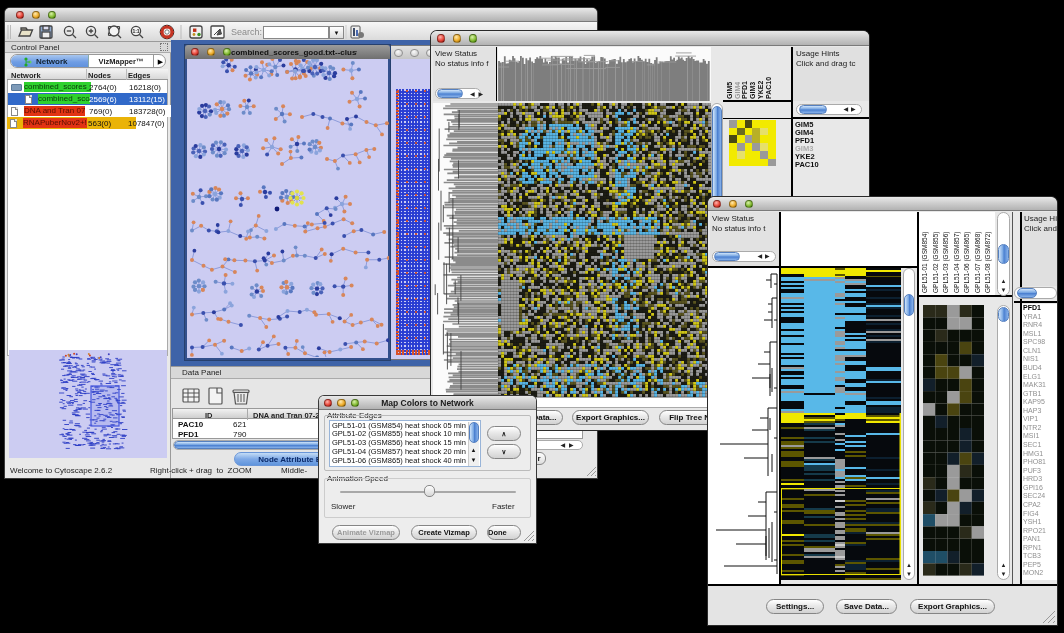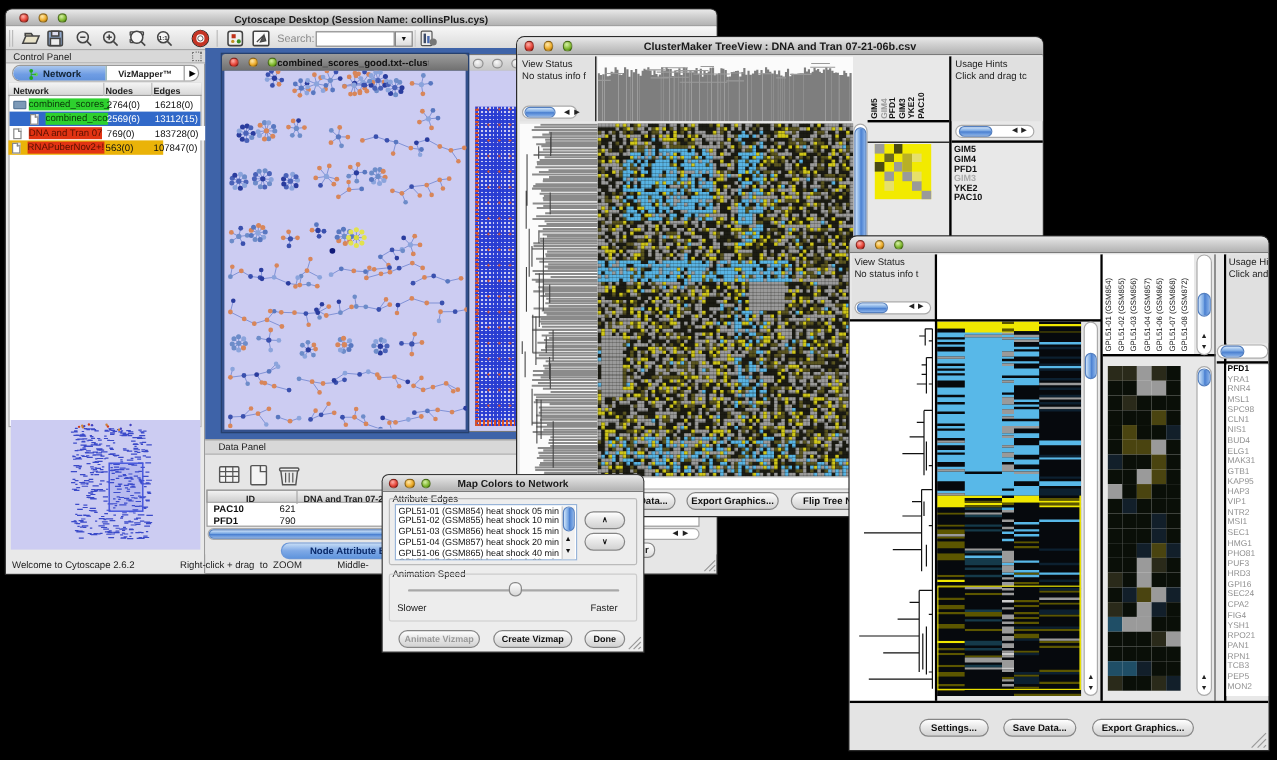--- a/index.html
+++ b/index.html
@@ -6,21 +6,20 @@
 .abs{position:absolute}
 .tbar{background:linear-gradient(180deg,#e9e9e9,#cfcfcf 45%,#b2b2b2);border-bottom:1px solid #7a7a7a}
 .ttl{font-weight:bold;color:#1a1a1a;text-align:center;white-space:nowrap;overflow:hidden}
 </style></head><body>
 <div id="stage">
     <div class="abs" style="left:5px;top:8px;width:592px;height:470px;background:#e6e6e6;border-radius:5px 5px 0 0;box-shadow:0 0 0 1px #3a3a3a">
       <div class="abs tbar" style="left:0;top:0;width:592px;height:14px;border-radius:5px 5px 0 0"></div>
       <div style="position:absolute;left:10.7px;top:2.9000000000000004px;width:8.6px;height:8.6px;border-radius:50%;background:radial-gradient(circle at 38% 30%,#ffb3ab,#e8483c 55%,#8c1008);border:0.5px solid rgba(0,0,0,.35);box-sizing:border-box"></div>
       <div style="position:absolute;left:26.7px;top:2.9000000000000004px;width:8.6px;height:8.6px;border-radius:50%;background:radial-gradient(circle at 38% 30%,#ffeab0,#eeae2e 55%,#9a6400);border:0.5px solid rgba(0,0,0,.35);box-sizing:border-box"></div>
       <div style="position:absolute;left:42.7px;top:2.9000000000000004px;width:8.6px;height:8.6px;border-radius:50%;background:radial-gradient(circle at 38% 30%,#d8f2a8,#86bc36 55%,#3c7a00);border:0.5px solid rgba(0,0,0,.35);box-sizing:border-box"></div>
-      <div class="abs ttl" style="left:60px;top:2.5px;width:472px;font-size:8.5px">Cytoscape Desktop (Session Name: collinsPlus.cys)</div>
       <div class="abs" style="left:0;top:14px;width:592px;height:20px;background:linear-gradient(180deg,#f7f7f7,#d9d9d9);border-bottom:1px solid #9a9a9a"></div>
       <svg class="abs" width="592" height="20" style="left:0;top:14px">
 <g stroke="#444" fill="none" stroke-width="1.3">
 <path d="M3 3v14M5.5 3v14" stroke="#bbb" stroke-width="1"></path>
 <path d="M14 14l2.5-6h11l-2.5 6z M16 8V6h5l1.5 2" fill="#e8e2c8"></path>
 <rect x="35" y="4" width="12" height="12" rx="1" fill="#8fa8cc"></rect>
           <rect x="38" y="4" width="6" height="4" fill="#dde"></rect>
           <rect x="37" y="10" width="8" height="6" fill="#eee"></rect>
 <circle cx="64" cy="9" r="4.6"></circle>
           <path d="M67.5 12.5L71 16"></path>
@@ -637,21 +636,20 @@
 <div class="abs" style="left:234px;top:452px;width:138px;height:14px;border-radius:7px;background:linear-gradient(180deg,#c4dcf6,#7fa9e6 50%,#6095dd);border:1.5px solid #6a96d8;font-size:8px;font-weight:bold;color:#0a2a6a;text-align:center;line-height:13px">Node Attribute Browser</div>
 <div class="abs" style="left:532px;top:452px;width:14px;height:13px;border-radius:0 6px 6px 0;background:linear-gradient(180deg,#fff,#ddd);border:1px solid #888;font-size:8px;font-weight:bold;color:#222;text-align:center;line-height:12px">r</div>
 <svg class="abs" width="11" height="11" style="left:586px;top:466px">
     <path d="M10 1L1 10M10 5L5 10M10 9l-1 1" stroke="#999" stroke-width="1"></path>
   </svg>
 <div class="abs" style="left:431px;top:31px;width:438px;height:399px;background:#e8e8e8;border-radius:6px 6px 0 0;box-shadow:0 0 0 1px #2a2a2a">
     <div class="abs tbar" style="left:0;top:0;width:438px;height:15px;border-radius:6px 6px 0 0"></div>
     <div style="position:absolute;left:5.7px;top:3.2px;width:8.6px;height:8.6px;border-radius:50%;background:radial-gradient(circle at 38% 30%,#ffb3ab,#e8483c 55%,#8c1008);border:0.5px solid rgba(0,0,0,.35);box-sizing:border-box"></div>
     <div style="position:absolute;left:21.7px;top:3.2px;width:8.6px;height:8.6px;border-radius:50%;background:radial-gradient(circle at 38% 30%,#ffeab0,#eeae2e 55%,#9a6400);border:0.5px solid rgba(0,0,0,.35);box-sizing:border-box"></div>
     <div style="position:absolute;left:37.7px;top:3.2px;width:8.6px;height:8.6px;border-radius:50%;background:radial-gradient(circle at 38% 30%,#d8f2a8,#86bc36 55%,#3c7a00);border:0.5px solid rgba(0,0,0,.35);box-sizing:border-box"></div>
-    <div class="abs ttl" style="left:60px;top:2.5px;width:318px;font-size:9px">ClusterMaker TreeView : DNA and Tran 07-21-06b.csv</div>
   </div>
 <div class="abs" style="left:433px;top:47px;width:64px;height:54px;background:#e2e2e2;border-right:1px solid #000;font-size:8px;color:#222;overflow:hidden">
     <div style="margin:2px 0 0 2px">View Status</div>
     <div style="margin:1px 0 0 2px;white-space:nowrap">No status info f</div>
   </div>
 <div style="position:absolute;left:435px;top:88px;width:46px;height:11px;background:#fff;border:1px solid #aaa;border-radius:5.5px;box-sizing:border-box"></div>
 <div style="position:absolute;left:437px;top:89px;width:26px;height:9px;border-radius:4.5px;background:linear-gradient(180deg,#cfe4fa,#76a5e2 45%,#4a7fd0 55%,#88b2ea);border:1px solid #5580c0;box-sizing:border-box"></div>
 <div class="abs" style="left:470px;top:90px;width:24px;height:8px;font-size:6px;color:#222;letter-spacing:4px;line-height:8px">◀▶</div>
 <svg width="213" height="54" style="position:absolute;left:498px;top:47px">
     <rect width="213" height="54" fill="#fbfbfb"></rect>
@@ -962,16 +960,16 @@
     <div style="position:absolute;left:168px;top:30px;width:34px;height:15px;border-radius:7.5px;background:linear-gradient(180deg,#ffffff,#e8e8e8 45%,#d2d2d2);border:1px solid #858585;box-sizing:border-box;font:bold 6.5px 'Liberation Sans';color:#111;text-align:center;line-height:14px;white-space:nowrap;overflow:hidden">∧</div>
     <div style="position:absolute;left:168px;top:48px;width:34px;height:15px;border-radius:7.5px;background:linear-gradient(180deg,#ffffff,#e8e8e8 45%,#d2d2d2);border:1px solid #858585;box-sizing:border-box;font:bold 6.5px 'Liberation Sans';color:#111;text-align:center;line-height:14px;white-space:nowrap;overflow:hidden">∨</div>
     <div class="abs" style="left:8px;top:78px;font-size:8px;color:#222">Animation Speed</div>
     <div class="abs" style="left:5px;top:82px;width:207px;height:40px;border:1px solid #ccc;border-radius:2px"></div>
     <div class="abs" style="left:21px;top:95px;width:176px;height:2px;background:#a8a8a8;border-radius:1px"></div>
     <div class="abs" style="left:105px;top:89px;width:11px;height:12px;background:linear-gradient(180deg,#fdfdfd,#d8d8d8);border:1px solid #888;border-radius:5px 5px 5px 5px"></div>
     <div class="abs" style="left:12px;top:106px;font-size:8px;color:#222">Slower</div>
     <div class="abs" style="left:173px;top:106px;font-size:8px;color:#222">Faster</div>
     <div style="position:absolute;left:13px;top:129px;width:68px;height:15px;border-radius:7.5px;background:linear-gradient(180deg,#ffffff,#e8e8e8 45%,#d2d2d2);border:1px solid #858585;box-sizing:border-box;font:bold 7.5px 'Liberation Sans';color:#9a9a9a;text-align:center;line-height:14px;white-space:nowrap;overflow:hidden">Animate Vizmap</div>
     <div style="position:absolute;left:92px;top:129px;width:66px;height:15px;border-radius:7.5px;background:linear-gradient(180deg,#ffffff,#e8e8e8 45%,#d2d2d2);border:1px solid #858585;box-sizing:border-box;font:bold 7.5px 'Liberation Sans';color:#111;text-align:center;line-height:14px;white-space:nowrap;overflow:hidden">Create Vizmap</div>
-    <div style="position:absolute;left:168px;top:129px;width:34px;height:15px;border-radius:7.5px;background:linear-gradient(180deg,#ffffff,#e8e8e8 45%,#d2d2d2);border:1px solid #858585;box-sizing:border-box;font:bold 7.5px 'Liberation Sans';color:#111;text-align:center;line-height:14px;white-space:nowrap;overflow:hidden">Done</div>
+    <div style="position:absolute;left:168px;top:129px;width:34px;height:15px;border-radius:7.5px;background:linear-gradient(180deg,#ffffff,#e8e8e8 45%,#d2d2d2);border:1px solid #858585;box-sizing:border-box;font:bold 7.5px 'Liberation Sans';color:#111;line-height:14px;white-space:nowrap;overflow:hidden">Done</div>
     <svg class="abs" width="12" height="12" style="left:204px;top:134px">
       <path d="M11 1L1 11M11 5L5 11M11 9l-2 2" stroke="#999" stroke-width="1"></path>
     </svg>
   </div>
 </body></html>

